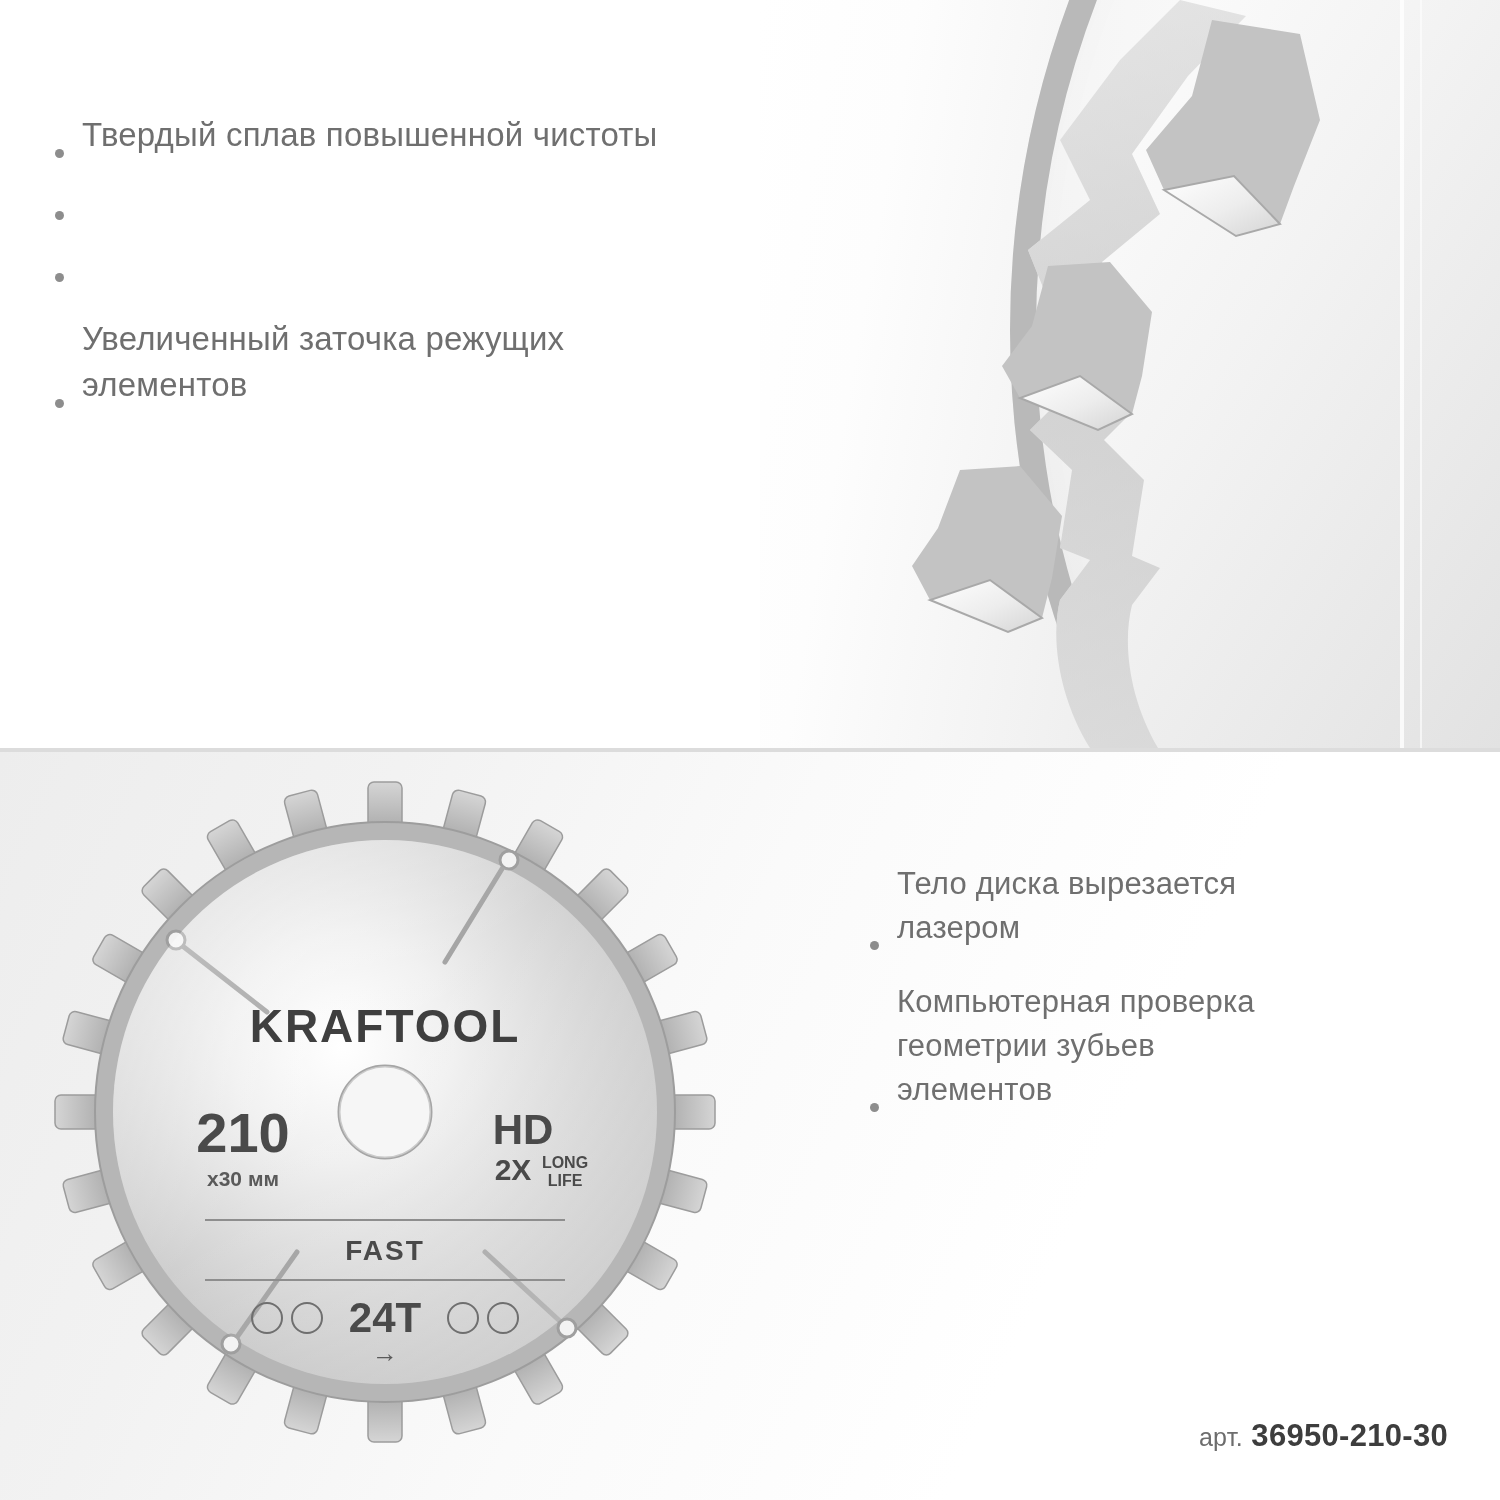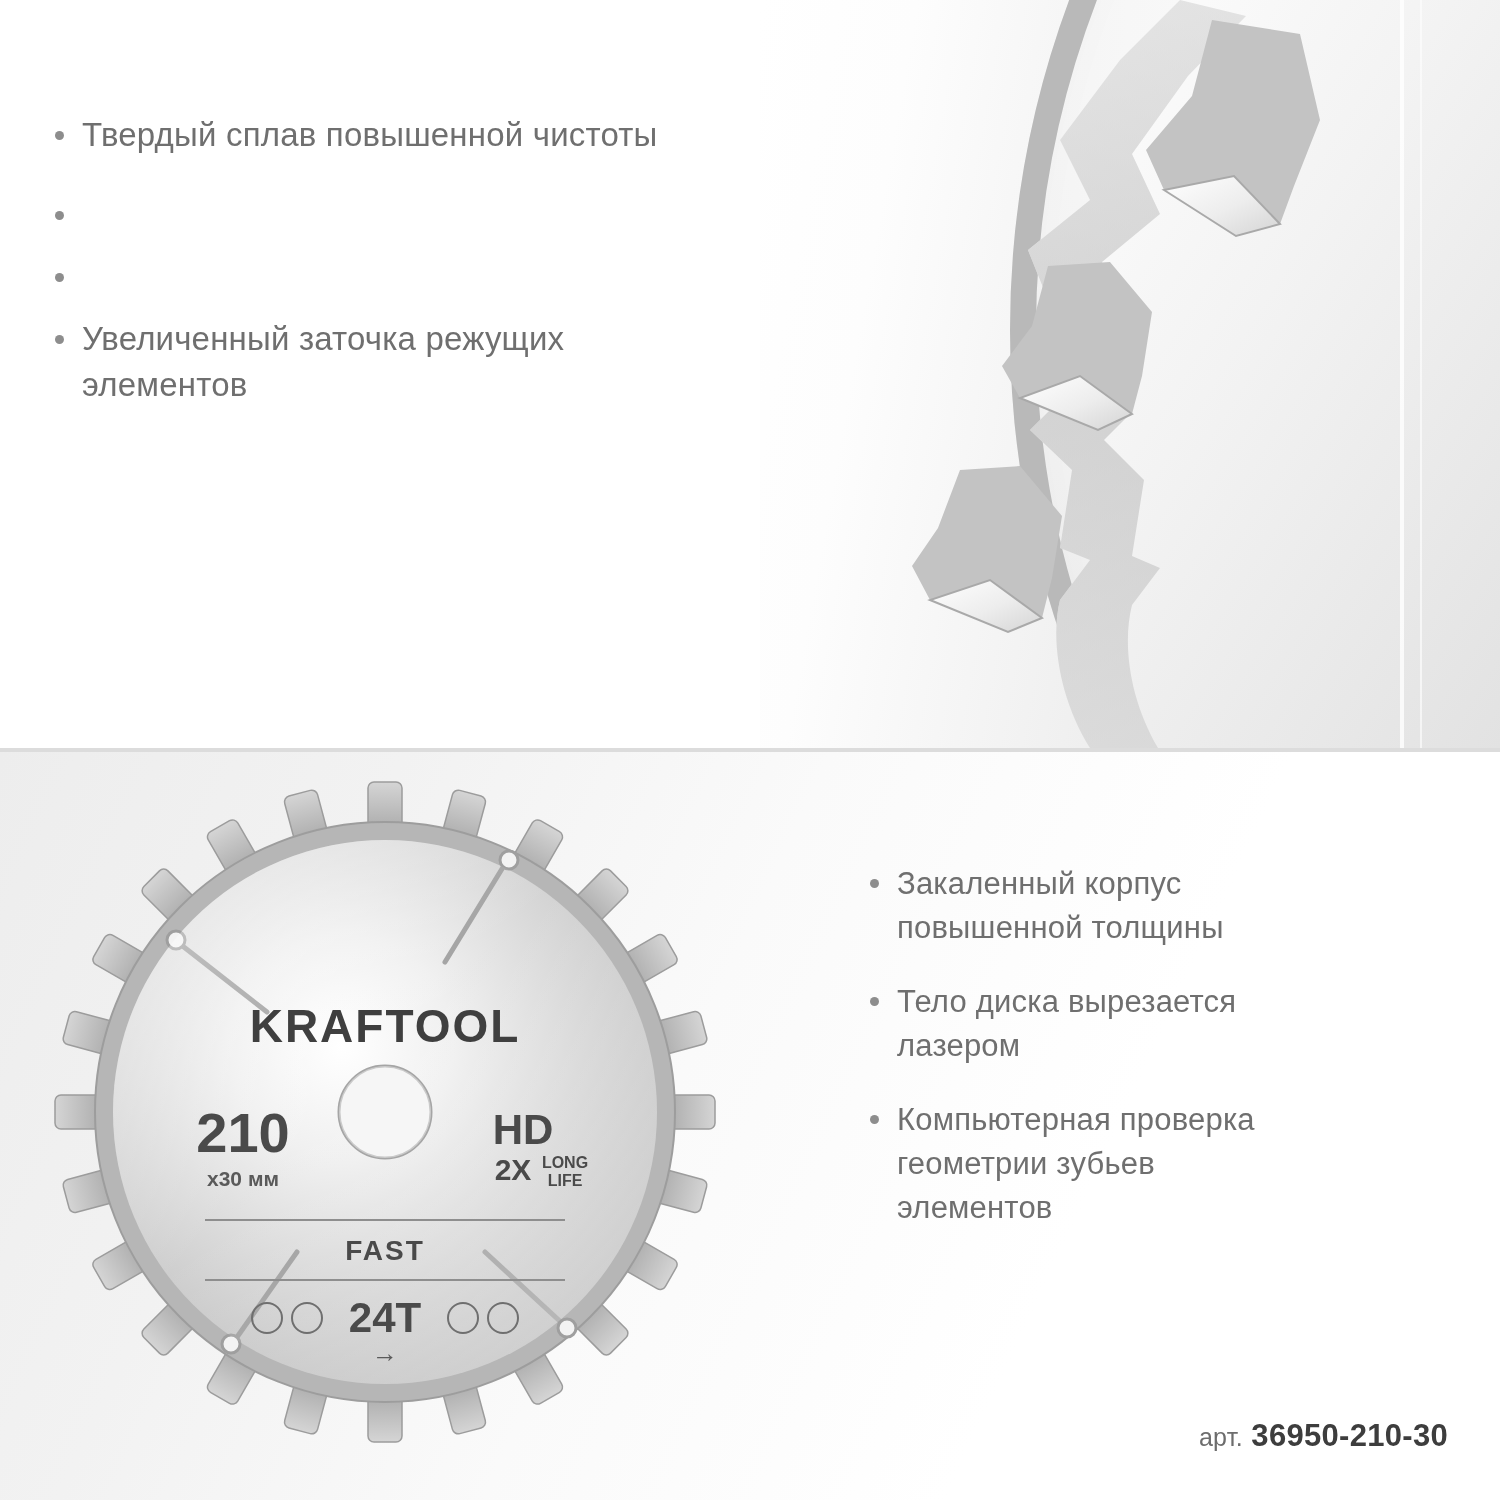--- a/index.html
+++ b/index.html
@@ -60,21 +60,21 @@
   }
 
   .bullets-top {
     position: absolute;
     left: 55px;
     top: 112px;
     width: 800px;
   }
   .bullet {
     display: flex;
-    align-items: flex-start;
+    align-items: flex-end;
     margin-bottom: 34px;
   }
   .bullet-dot {
     width: 9px;
     height: 9px;
     border-radius: 50%;
     background: #8d8d8d;
     margin-top: 19px;
     margin-right: 18px;
     flex: 0 0 auto;
@@ -332,25 +332,20 @@
             <circle cx="418" cy="546" r="15"></circle>
             <circle cx="458" cy="546" r="15"></circle>
           </g>
         </g>
       </svg>
     </div>
 
     <div class="bullets-bottom">
       <div class="bullet">
         <span class="bullet-dot"></span>
-        <span class="bullet-text">Закаленный корпус
-повышенной толщины</span>
-      </div>
-      <div class="bullet">
-        <span class="bullet-dot"></span>
         <span class="bullet-text">Тело диска вырезается
 лазером</span>
       </div>
       <div class="bullet">
         <span class="bullet-dot"></span>
         <span class="bullet-text">Компьютерная проверка
 геометрии зубьев
 элементов</span>
       </div>
     </div>

